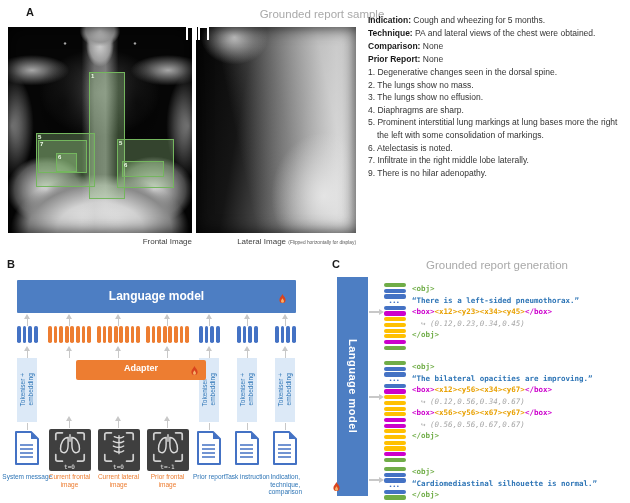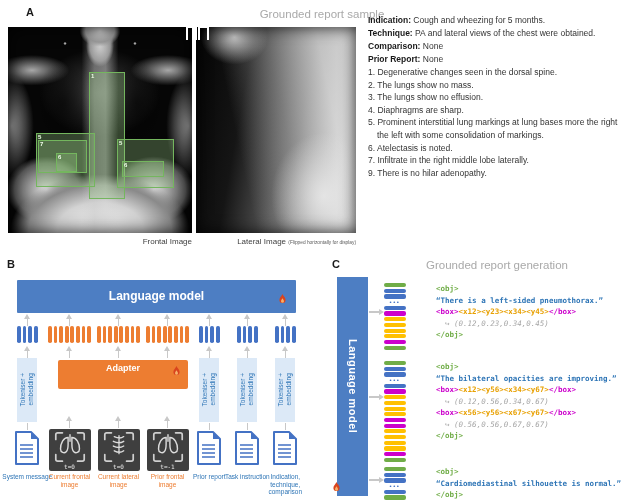--- a/index.html
+++ b/index.html
@@ -43,21 +43,21 @@
   .img-caption .note{font-size:4.8px;color:#5a5a5a;}
   #report-block{left:368px;top:14px;width:258px;font-size:8.5px;line-height:13px;color:#333;}
   #report-block .b{font-weight:bold;color:#1a1a1a;}
   #findings-title{font-weight:bold;color:#1a1a1a;margin-top:12px;}
   .f-item{padding-left:9px;text-indent:-9px;line-height:12.6px;}
 
   
   #lm-bar-b{left:17px;top:280px;width:279px;height:33px;background:#4D7EC3;border-radius:1px;}
   #lm-bar-b .t{width:100%;text-align:center;line-height:33px;color:#fff;font-weight:bold;font-size:12px;}
   .flame{position:absolute;}
-  #adapter-bar{left:58px;top:360px;width:130px;height:29px;background:#ED7D31;border-radius:2px;}
+  #adapter-bar{left:76px;top:360px;width:130px;height:20px;background:#ED7D31;border-radius:2px;}
   #adapter-bar .t{width:100%;text-align:center;line-height:17px;color:#fff;font-weight:bold;font-size:9px;}
   #vision-encoder{left:55px;top:382px;width:134px;height:33px;background:#ED7D31;
       clip-path:polygon(11% 0,89% 0,100% 100%,0% 100%);}
   #vision-encoder .t{width:100%;text-align:center;line-height:30px;color:#fff;font-weight:bold;font-size:10px;}
   #vision-encoder .snow{position:absolute;right:13px;bottom:2px;color:#fff;font-size:8px;}
   .vshaft{position:absolute;width:1.6px;background:#C8C8C8;}
   .vhead{position:absolute;width:0;height:0;border-left:3.5px solid transparent;
          border-right:3.5px solid transparent;border-bottom:5px solid #C8C8C8;}
   .tok-group{position:absolute;top:326px;height:17px;display:flex;gap:1.8px;}
   .tok-bar{width:3.8px;height:17px;border-radius:1.8px;}
@@ -77,21 +77,21 @@
 
   
   #lm-bar-c{left:337px;top:277px;width:31px;height:219px;background:#4D7EC3;
       display:flex;align-items:center;justify-content:center;}
   #lm-bar-c .t{writing-mode:vertical-rl;color:#fff;font-weight:bold;font-size:11px;letter-spacing:.5px;}
   .c-bar{width:22px;height:4.2px;border-radius:2px;margin-bottom:1.5px;}
   .c-dots{width:22px;height:4.2px;margin-bottom:1.5px;text-align:center;line-height:4px;
       font-size:6px;letter-spacing:1.5px;color:#4472C4;font-weight:bold;}
   .cb-green{background:#70AD47;}.cb-blue{background:#4472C4;}
   .cb-magenta{background:#CC00CC;}.cb-yellow{background:#FFC000;}
-  .c-textblock{position:absolute;left:436px;font-family:"DejaVu Sans Mono","Liberation Mono",monospace;
+  .c-textblock{position:absolute;left:412px;font-family:"DejaVu Sans Mono","Liberation Mono",monospace;
       font-size:7.5px;line-height:11.5px;font-weight:bold;white-space:pre;}
   .seg-tag{color:#70AD47;}.seg-quote{color:#2E75B6;}.seg-box{color:#CC00CC;}
   .seg-coord{color:#E8A000;}.seg-ret{color:#A6A6A6;font-style:italic;font-weight:normal;}
   .hshaft{position:absolute;height:1.6px;background:#C8C8C8;}
   .hhead{position:absolute;width:0;height:0;border-top:3.5px solid transparent;
       border-bottom:3.5px solid transparent;border-left:5px solid #C8C8C8;}
 </style>
 </head>
 <body>
 

